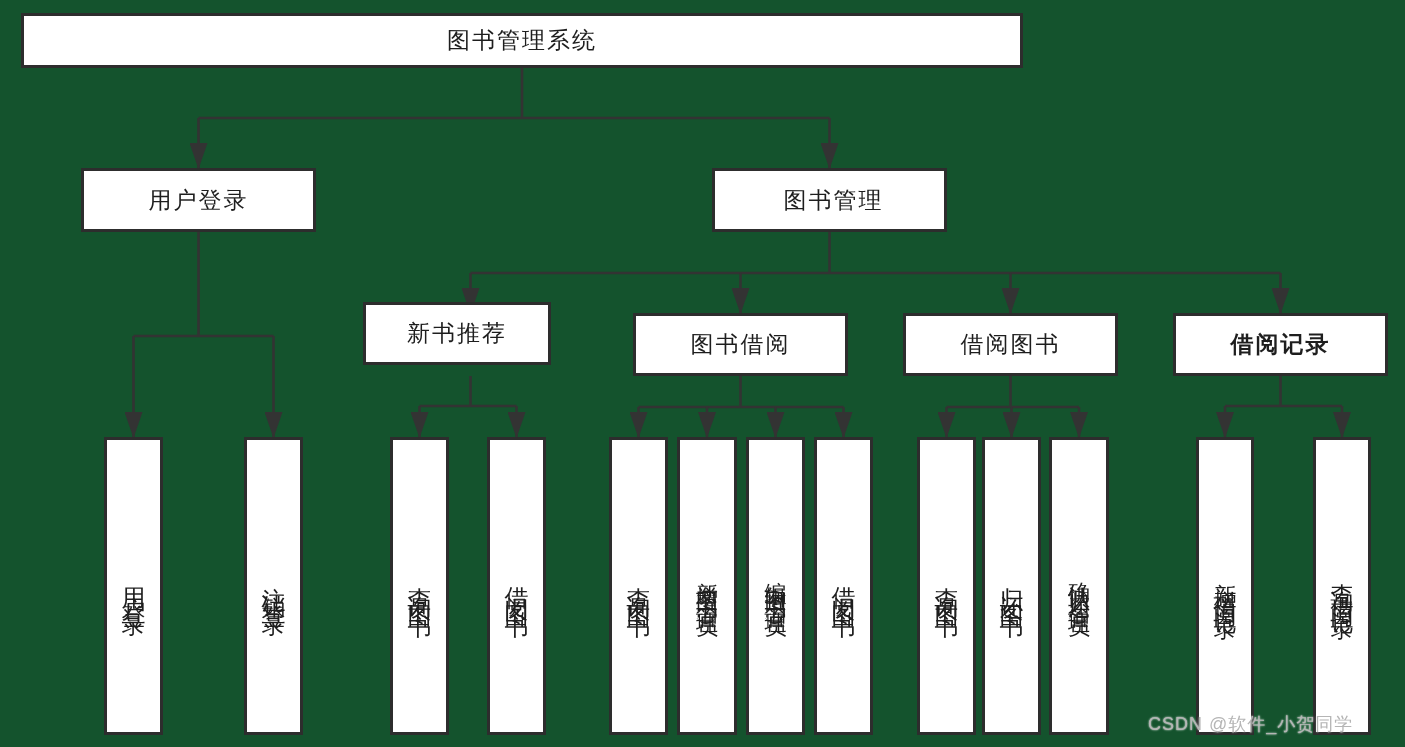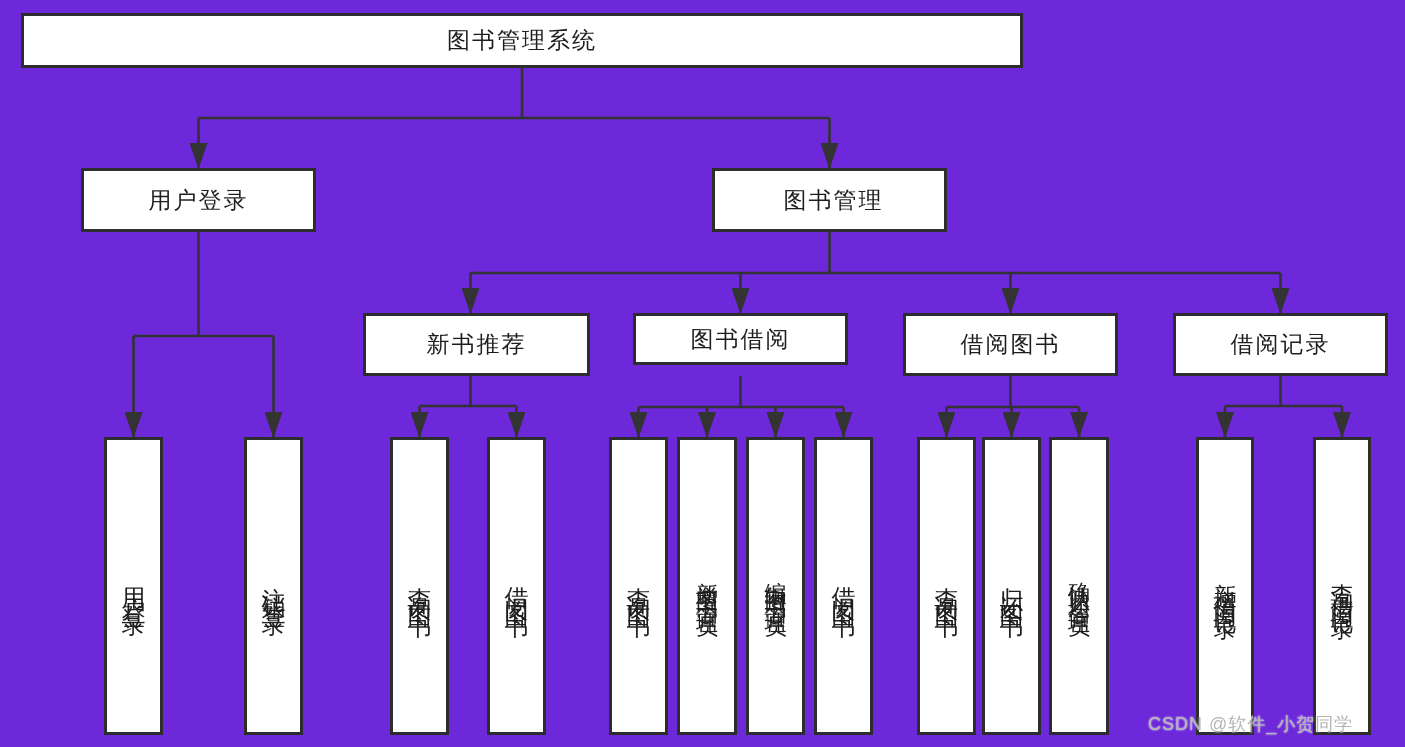--- a/index.html
+++ b/index.html
@@ -1,19 +1,19 @@
 <!DOCTYPE html>
 <html><head>
 <meta charset="utf-8">
 <style>
   html,body{margin:0;padding:0;background:#fff;}
   #canvas{
     position:relative;
     width:1405px;height:747px;
-    background:#6d28d9;
+    background:#14532d;
     font-family:"Liberation Sans","DejaVu Sans",sans-serif;
     overflow:hidden;
   }
   #connectors{position:absolute;left:0;top:0;z-index:1;}
   .node{
     position:absolute;
     box-sizing:border-box;
     background:#ffffff;
     border:3px solid #2d2d2d;
     display:flex;align-items:center;justify-content:center;
@@ -89,30 +89,30 @@
     <span class="h-label">图书管理系统</span>
   </div>
 
   <div class="node" style="left:81px;top:168px;width:235px;height:64px;">
     <span class="h-label">用户登录</span>
   </div>
   <div class="node" style="left:712px;top:168px;width:235px;height:64px;padding-left:8px;">
     <span class="h-label">图书管理</span>
   </div>
 
-  <div class="node" style="left:363px;top:313px;width:227px;height:63px;">
+  <div class="node" style="left:363px;top:302px;width:188px;height:63px;">
     <span class="h-label">新书推荐</span>
   </div>
-  <div class="node" style="left:633px;top:313px;width:215px;height:52px;font-family:Liberation Serif, serif;">
+  <div class="node" style="left:633px;top:313px;width:215px;height:63px;font-family:Liberation Serif, serif;">
     <span class="h-label">图书借阅</span>
   </div>
   <div class="node" style="left:903px;top:313px;width:215px;height:63px;">
     <span class="h-label">借阅图书</span>
   </div>
-  <div class="node" style="left:1173px;top:313px;width:215px;height:63px;">
+  <div class="node" style="left:1173px;top:313px;width:215px;height:63px;font-weight:bold;">
     <span class="h-label">借阅记录</span>
   </div>
 
   <div class="node leaf" style="left:104px;top:437px;width:59px;height:298px;">
     <span class="vtext">用户登录</span>
   </div>
   <div class="node leaf" style="left:244px;top:437px;width:59px;height:298px;">
     <span class="vtext">注销登录</span>
   </div>
 

